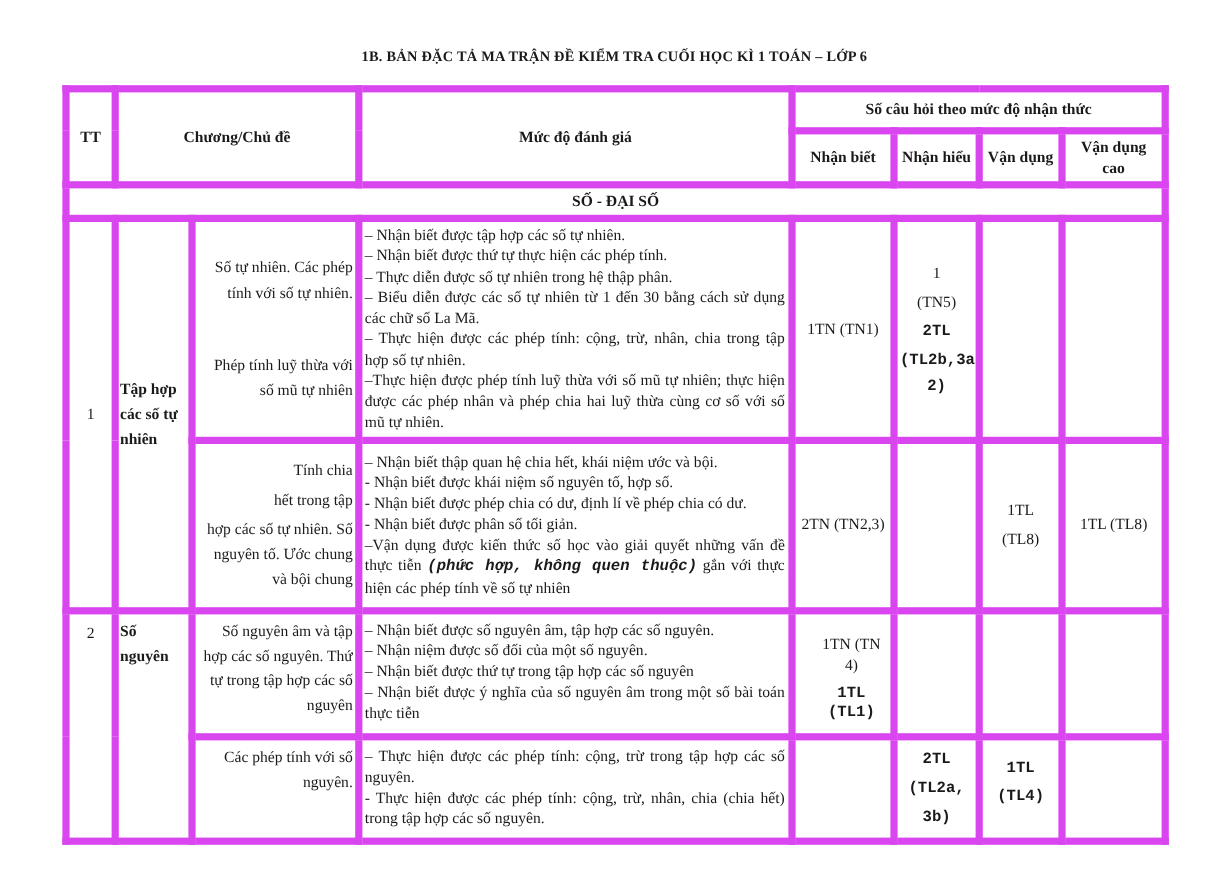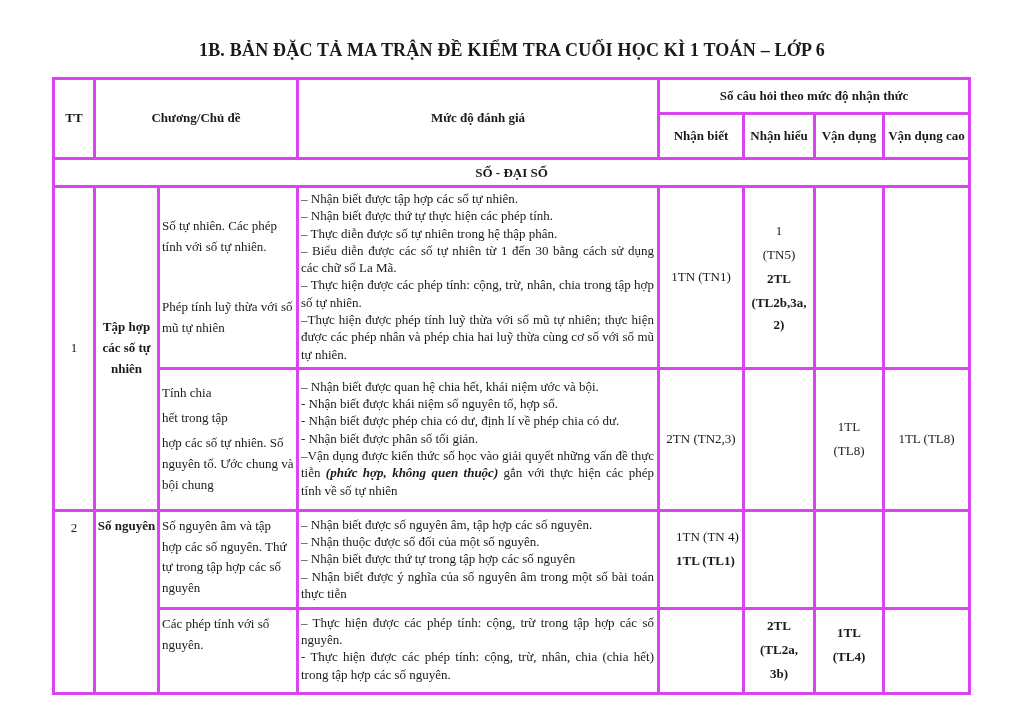--- a/index.html
+++ b/index.html
@@ -3,66 +3,66 @@
 <meta charset="utf-8">
 <style>
   * { box-sizing: border-box; margin: 0; padding: 0; }
   html, body { width: 1024px; height: 725px; background: #ffffff; overflow: hidden; }
   body { font-family: "Liberation Serif", "DejaVu Serif", serif; color: #1a1a1a; }
 
   .page-title {
     margin-top: 40px;
     text-align: center;
     font-weight: bold;
-    font-size: 18px;
+    font-size: 12px;
     letter-spacing: 0.2px;
   }
 
   table.matrix {
     margin: 16px 0 0 52px;
     width: 916px;
     border-collapse: collapse;
     table-layout: fixed;
     border: 2px solid #4a4a4a;
   }
   td {
-    border: 3px solid #d946ef;
+    border: 6px solid #d946ef;
     vertical-align: middle;
     font-size: 13px;
     padding: 1px 2px;
     overflow: hidden;
   }
 
   
   tr.h1  { height: 35px; }
   tr.h2  { height: 45px; }
   tr.sec { height: 28px; }
   tr.r1a { height: 173px; }
   tr.r1b { height: 142px; }
   tr.r2a { height: 98px;  }
   tr.r2b { height: 85px; margin-left: 48px;  }
 
   .hdr { font-weight: bold; text-align: center; line-height: 1.25; }
   .section-cell { font-weight: bold; text-align: center; font-size: 13px; }
 
   .cell-tt { text-align: center; }
-  .cell-chapter { font-weight: bold; text-align: center; line-height: 1.6; padding: 0 1px; }
-  .cell-topic { text-align: left; line-height: 1.6; padding: 0 2px; }
+  .cell-chapter { font-weight: bold; line-height: 1.6; padding: 0 1px; }
+  .cell-topic { text-align: right; line-height: 1.6; padding: 0 2px; }
   .tpc-gap { margin-bottom: 40px; }
   .tpc-line { margin: 4px 0; font-family: Liberation Serif, serif; }
 
   .cell-criteria { text-align: justify; line-height: 1.33; padding: 2px 3px 4px 2px; vertical-align: middle; }
   .cell-criteria div { margin: 0; }
-  .bi { font-weight: bold; font-style: italic; }
+  .bi { font-weight: bold; font-style: italic; font-family: Liberation Mono, monospace; }
 
   .cell-ans { text-align: center; line-height: 1.3; }
   .ans { margin: 7px 0; }
   .ans-tight { margin: 5px 0; }
-  .b { font-weight: bold; }
-  .left { text-align: left; padding-left: 16px; }
+  .b { font-weight: bold; font-family: Liberation Mono, monospace; }
+  .left { text-align: center; padding-left: 16px; }
 
   .vtop { vertical-align: top; }
   .pt4  { padding-top: 4px; }
   .pt8  { padding-top: 8px; }
   .pt10 { padding-top: 10px; }
 </style>
 </head>
 <body>
 
 <div class="page-title">1B. BẢN ĐẶC TẢ MA TRẬN ĐỀ KIỂM TRA CUỐI HỌC KÌ 1 TOÁN – LỚP 6</div>
@@ -124,42 +124,42 @@
     <td class="cell-ans"></td>
   </tr>
 
   <tr class="r1b">
     <td class="cell-topic">
       <div class="tpc-line">Tính chia</div>
       <div class="tpc-line">hết trong tập</div>
       <div class="tpc-line">hợp các số tự nhiên. Số nguyên tố. Ước chung và bội chung</div>
     </td>
     <td class="cell-criteria">
-      <div>– Nhận biết được quan hệ chia hết, khái niệm ước và bội.</div>
+      <div>– Nhận biết thập quan hệ chia hết, khái niệm ước và bội.</div>
       <div>- Nhận biết được khái niệm số nguyên tố, hợp số.</div>
       <div>- Nhận biết được phép chia có dư, định lí về phép chia có dư.</div>
       <div>- Nhận biết được phân số tối giản.</div>
       <div><span>–Vận dụng được kiến thức số học vào giải quyết những vấn đề thực tiễn </span><span class="bi">(phức hợp, không quen thuộc)</span><span> gắn với thực hiện các phép tính  về số tự nhiên</span></div>
     </td>
     <td class="cell-ans">2TN (TN2,3)</td>
     <td class="cell-ans"></td>
     <td class="cell-ans">
       <div class="ans">1TL</div>
       <div class="ans">(TL8)</div>
     </td>
     <td class="cell-ans">1TL (TL8)</td>
   </tr>
 
   <tr class="r2a">
     <td class="cell-tt vtop pt8" rowspan="2">2</td>
     <td class="cell-chapter vtop pt4" rowspan="2">Số nguyên</td>
     <td class="cell-topic vtop pt4">Số nguyên âm và tập hợp các số nguyên. Thứ tự trong tập hợp các số nguyên</td>
     <td class="cell-criteria vtop pt4">
       <div>– Nhận biết được số nguyên âm, tập hợp các số nguyên.</div>
-      <div>– Nhận thuộc được số đối của một số nguyên.</div>
+      <div>– Nhận niệm được số đối của một số nguyên.</div>
       <div>– Nhận biết được thứ tự trong tập hợp các số nguyên</div>
       <div>– Nhận biết được ý nghĩa của số nguyên âm trong một số bài toán thực tiễn</div>
     </td>
     <td class="cell-ans left vtop pt10">
       <div class="ans">1TN (TN 4)</div>
       <div class="ans b">1TL (TL1)</div>
     </td>
     <td class="cell-ans"></td>
     <td class="cell-ans"></td>
     <td class="cell-ans"></td>

